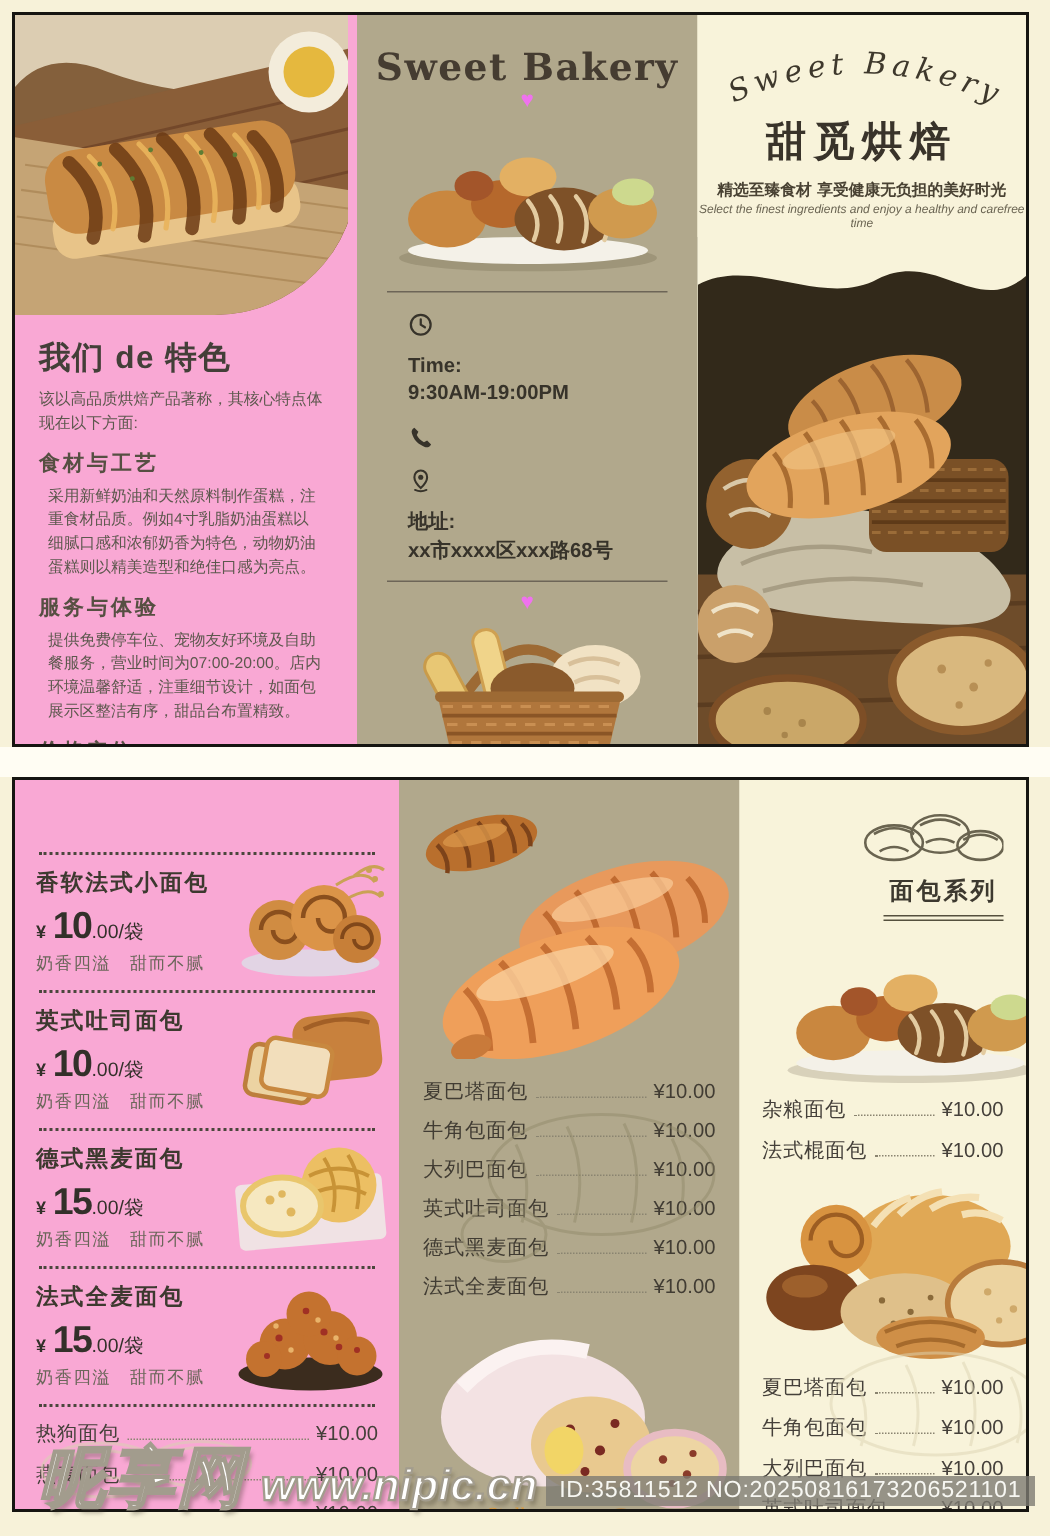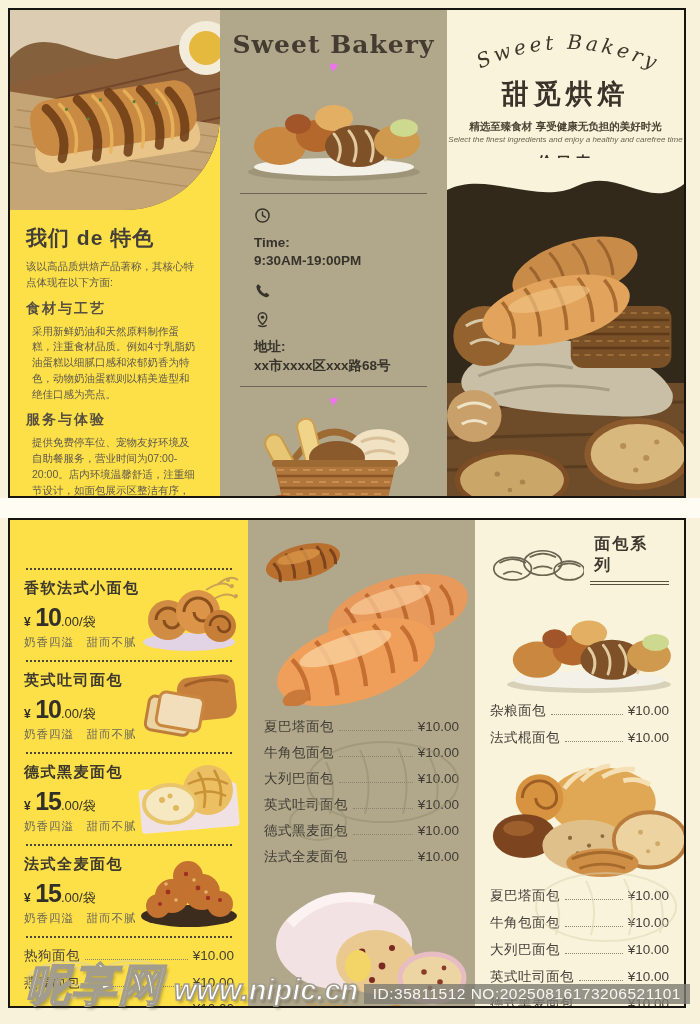--- a/index.html
+++ b/index.html
@@ -2,21 +2,21 @@
 <html><head>
 <meta charset="utf-8">
 <style>
   html,body{margin:0;padding:0;}
   body{width:700px;height:1024px;position:relative;background:#f7f2d9;
        font-family:"Liberation Sans",sans-serif;overflow:hidden;}
   .panel{position:absolute;left:8px;width:674px;border:2px solid #161511;display:flex;background:#f8f3da;}
   #top-panel{top:8px;height:486px;}
   #bottom-panel{top:518px;height:486px;}
   .gap-strip{position:absolute;left:0;top:498px;width:700px;height:20px;background:#fffdf3;}
-  .c1{width:210px;background:#fde047;position:relative;overflow:hidden;}
+  .c1{width:228px;background:#f9a8d4;position:relative;overflow:hidden;}
   .c2{width:227px;background:#b1a88c;position:relative;overflow:hidden;text-align:center;}
   .c3{flex:1;background:#f8f3da;position:relative;overflow:hidden;}
 
   
   .photo-wrap{height:200px;overflow:hidden;border-bottom-right-radius:95px;}
   .tl-text{padding:10px 16px 0 16px;}
   .tl-title{font-size:21px;font-weight:bold;color:#433f38;letter-spacing:1px;margin:4px 0 6px;}
   .tl-intro{font-size:10.5px;color:#5d584e;line-height:1.55;margin:0;}
   .sec h3{font-family:"DejaVu Serif",serif;font-size:14px;color:#564f42;margin:9px 0 3px;font-weight:bold;letter-spacing:2px;}
   .sec p{font-size:10.5px;color:#5d584e;line-height:1.5;margin:6px;}
@@ -57,21 +57,21 @@
   .menu-row .dots{flex:1;border-bottom:1.6px dotted #8a8470;margin:0 5px;height:10px;}
   .menu-row .pr{white-space:nowrap;}
 
   
   .bm-rows{padding:0 16px;position:relative;}
   .bm-rows .menu-row{color:#413c33;margin:8px 0;}
   .sketch{position:absolute;pointer-events:none;}
 
   
   .br{padding:0 15px;}
-  .series-head{display:flex;align-items:flex-end;gap:6px;margin-top:14px;justify-content:flex-start;}
+  .series-head{display:flex;align-items:flex-end;gap:6px;margin-top:14px;justify-content:flex-start;flex-direction:column;}
   .series-title{font-size:16px;font-weight:bold;color:#3d392f;letter-spacing:2px;border-bottom:4px double #55503e;padding:0 4px 5px;}
   .caption{position:absolute;font-family:"DejaVu Serif",serif;font-style:italic;color:#dc9a3c;font-size:11px;}
 
   
   .nipic{position:absolute;left:26px;top:956px;z-index:9;color:#ffffff;
          -webkit-text-stroke:1.5px #a29c8d;text-shadow:2px 3px 3px rgba(60,55,40,.35);
          font-weight:bold;white-space:nowrap;}
   .nipic .cn{font-size:44px;letter-spacing:2px;font-style:italic;}
   .nipic .url{font-size:29px;font-style:italic;margin-left:10px;}
   .idbar{position:absolute;right:10px;top:984px;z-index:9;background:rgba(125,122,114,.8);

